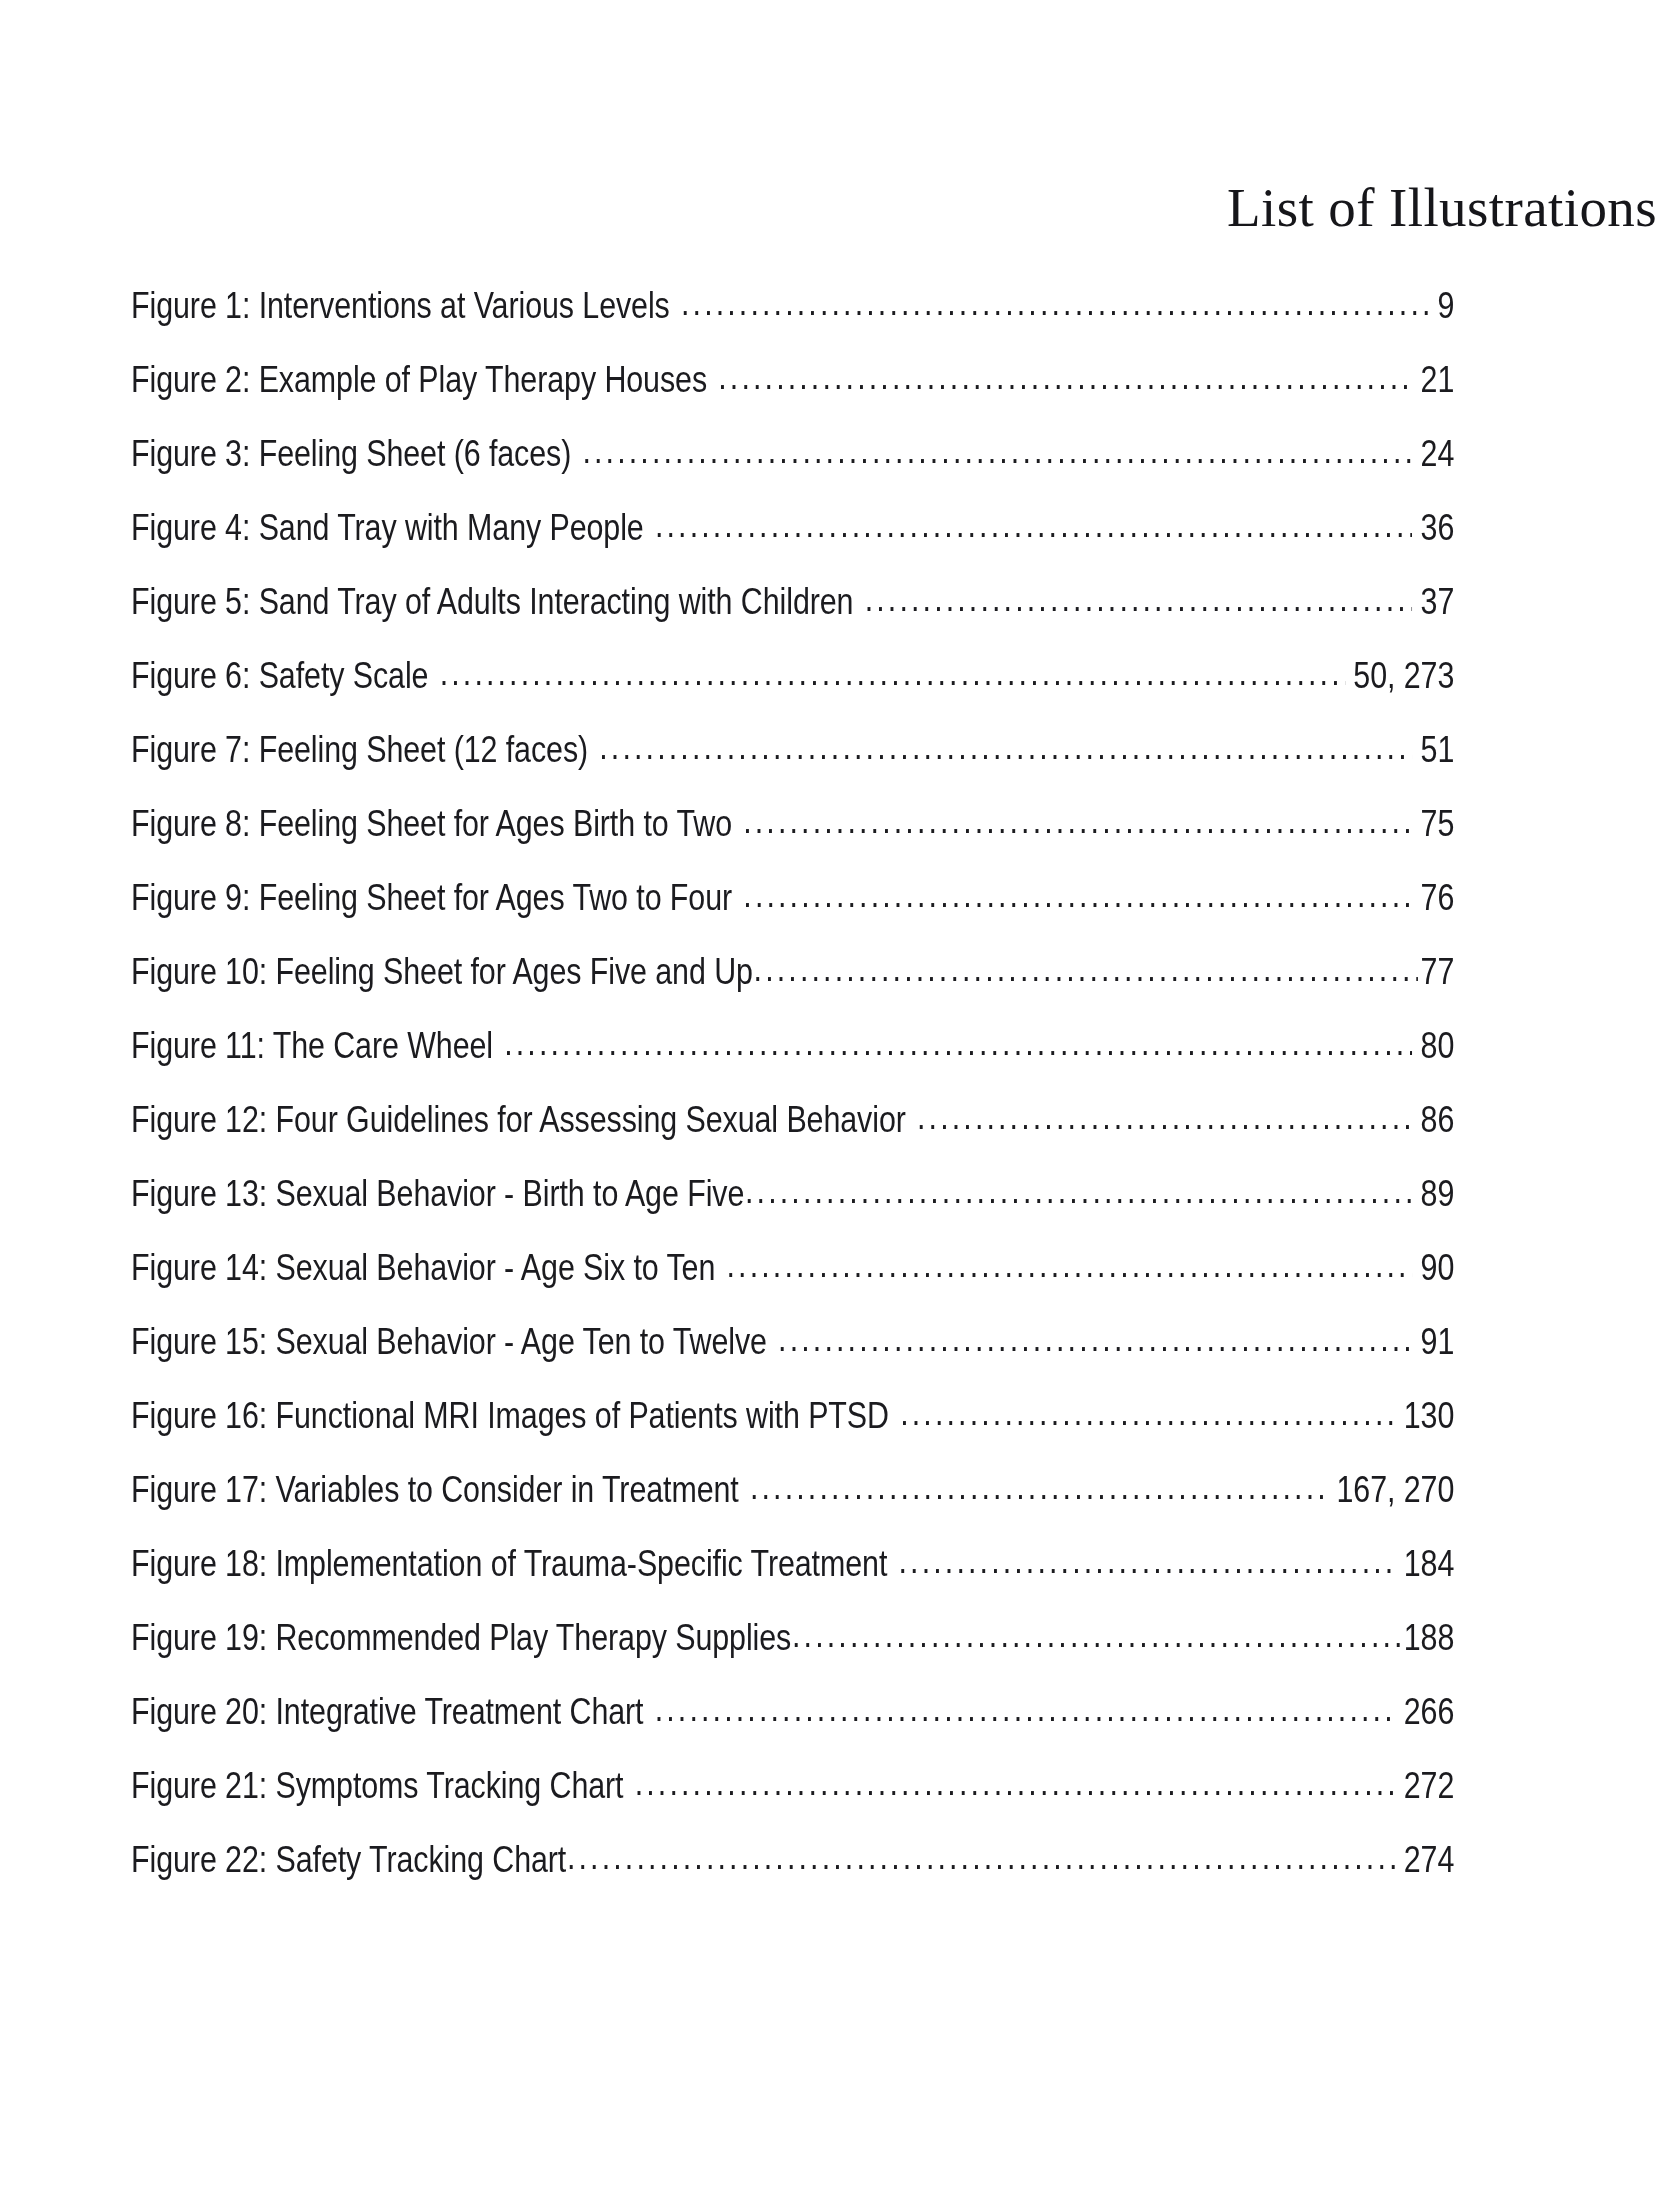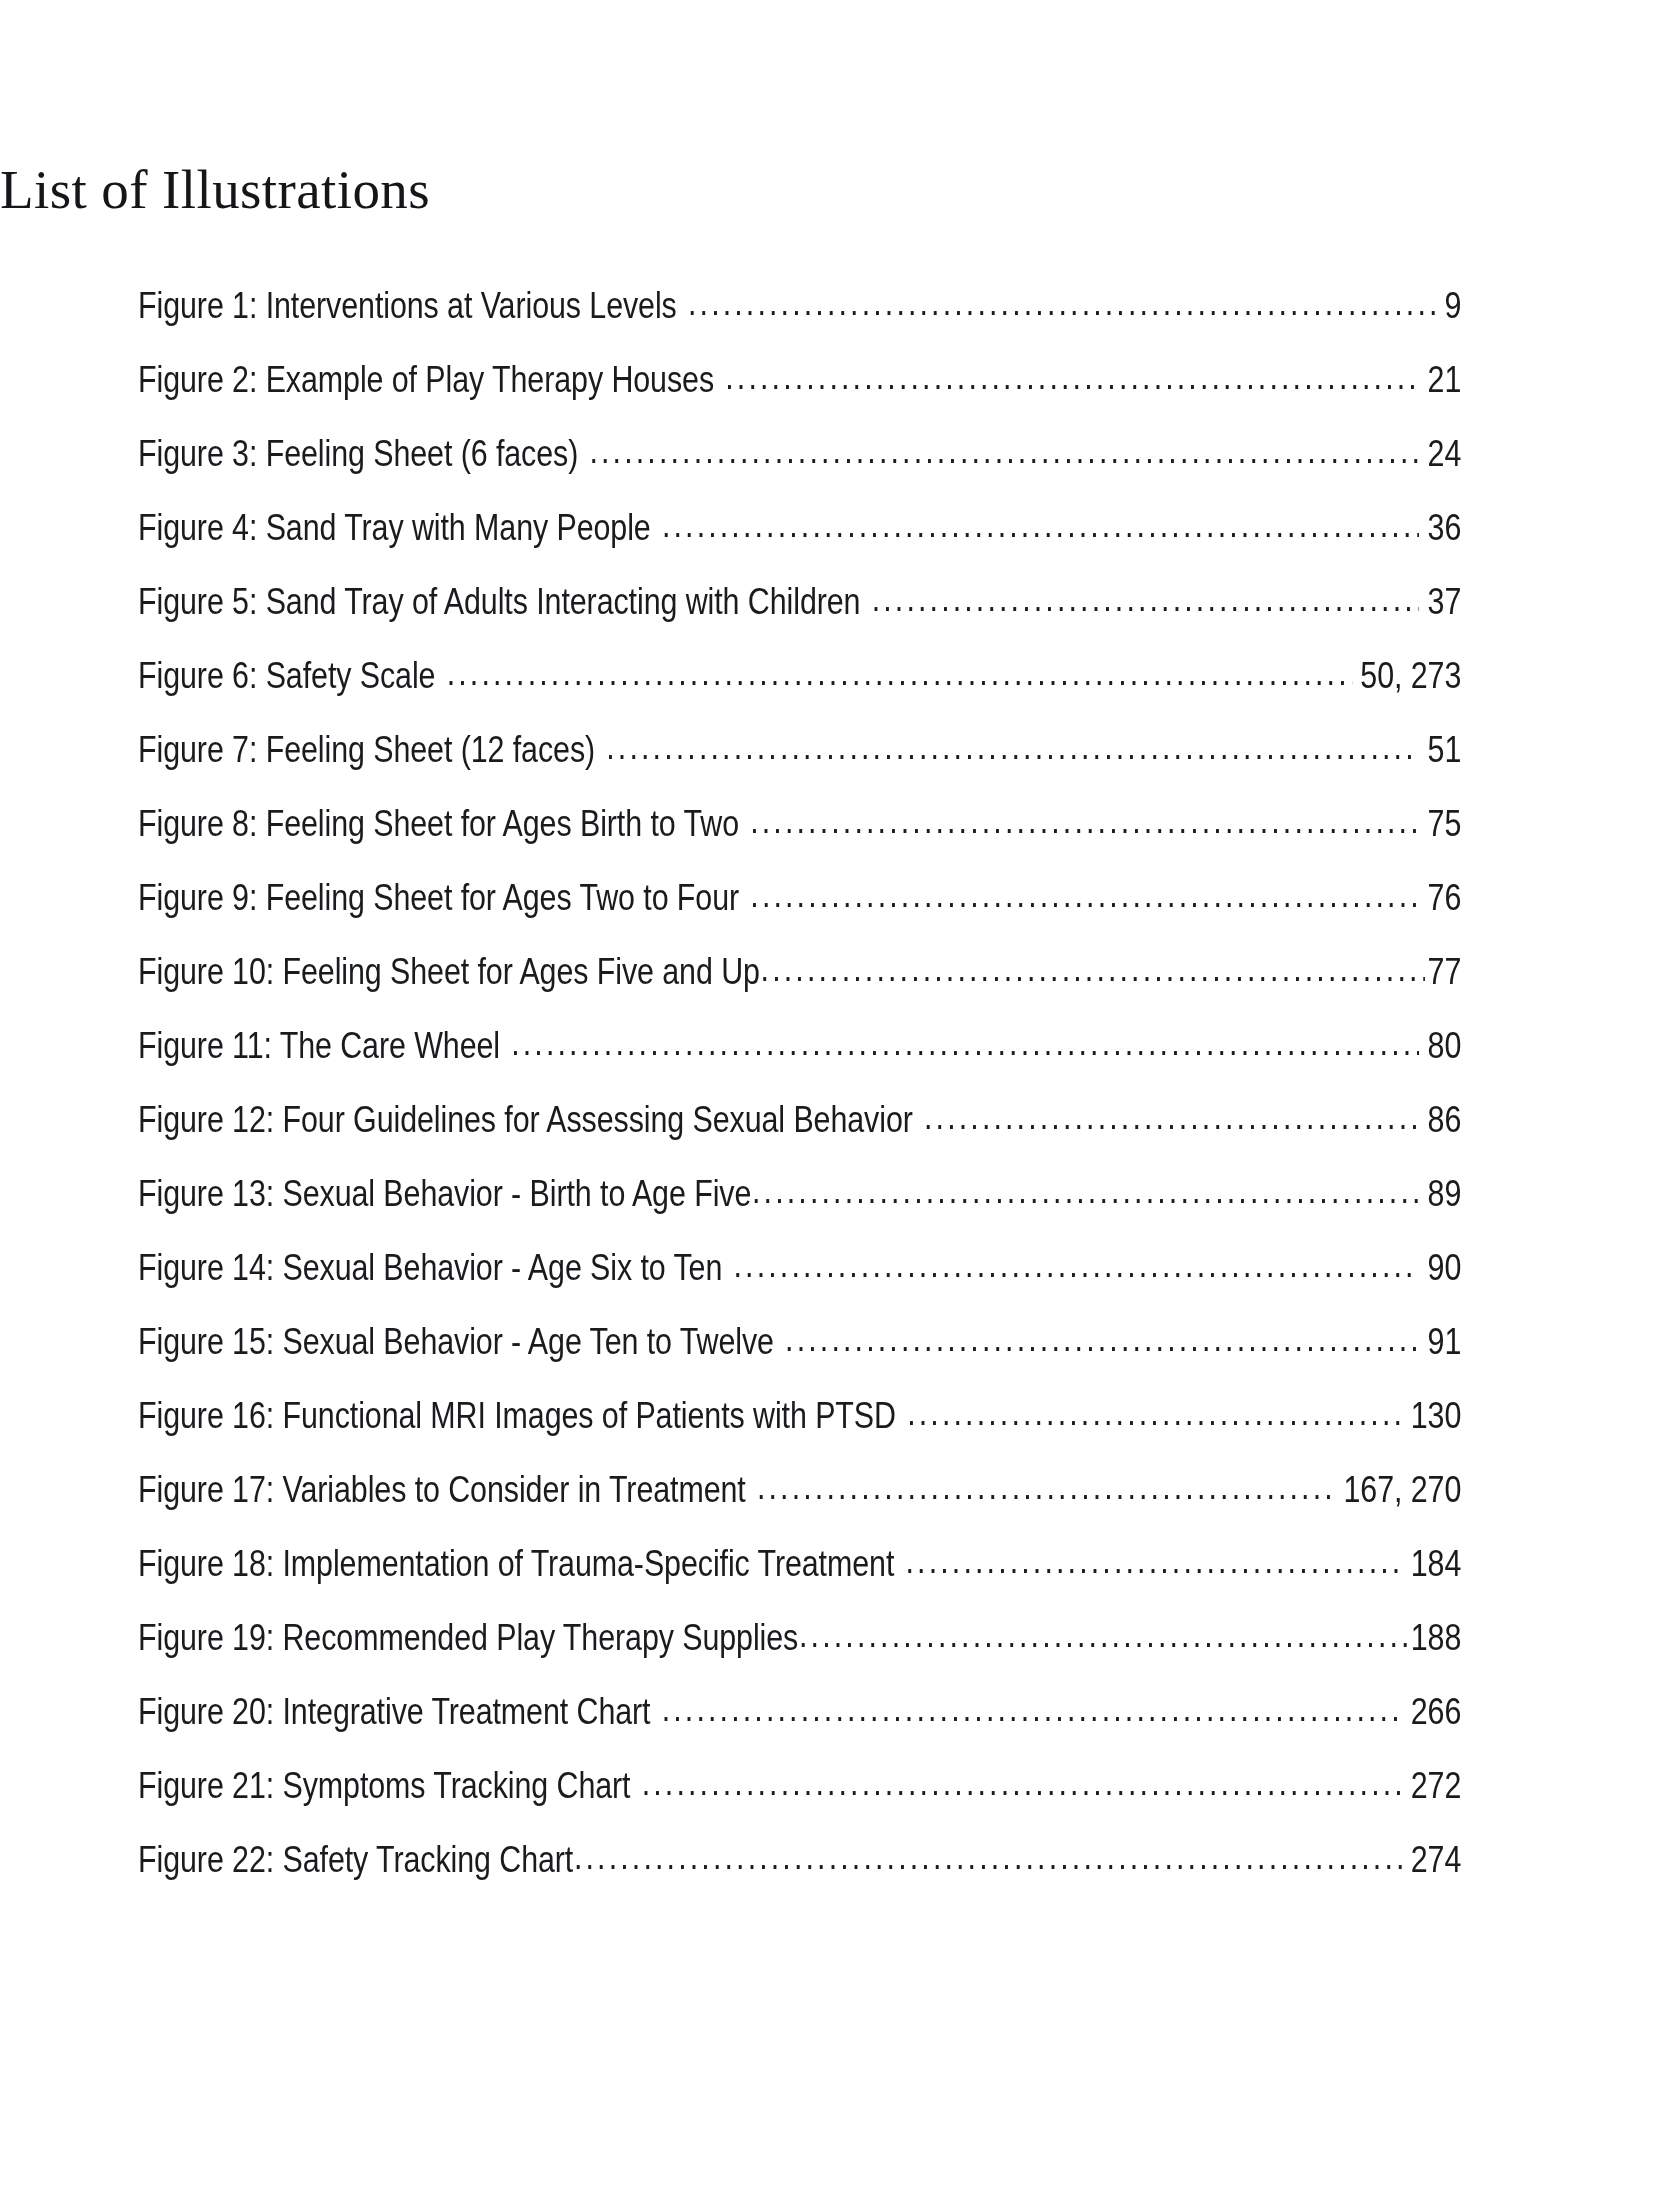--- a/index.html
+++ b/index.html
@@ -17,36 +17,36 @@
   }
 
   .page {
     position: absolute;
     inset: 0;
     background: #ffffff;
   }
 
   .page-title {
     position: absolute;
-    top: 124px;
+    top: 142px;
     left: 0;
     width: 1657px;
-    text-align: left;
+    text-align: right;
     font-family: "Liberation Serif", "DejaVu Serif", serif;
     font-size: 55px;
     font-weight: 400;
     letter-spacing: 0.4px;
     color: #16161a;
     line-height: 1.05;
   }
 
   .toc {
     position: absolute;
     top: 282px;
-    left: 138px;
+    left: 131px;
     width: 1323px;
   }
 
   .toc-entry {
     display: flex;
     align-items: baseline;
     width: 100%;
     height: 74px;
     font-family: "Liberation Sans", sans-serif;
     font-stretch: condensed;

